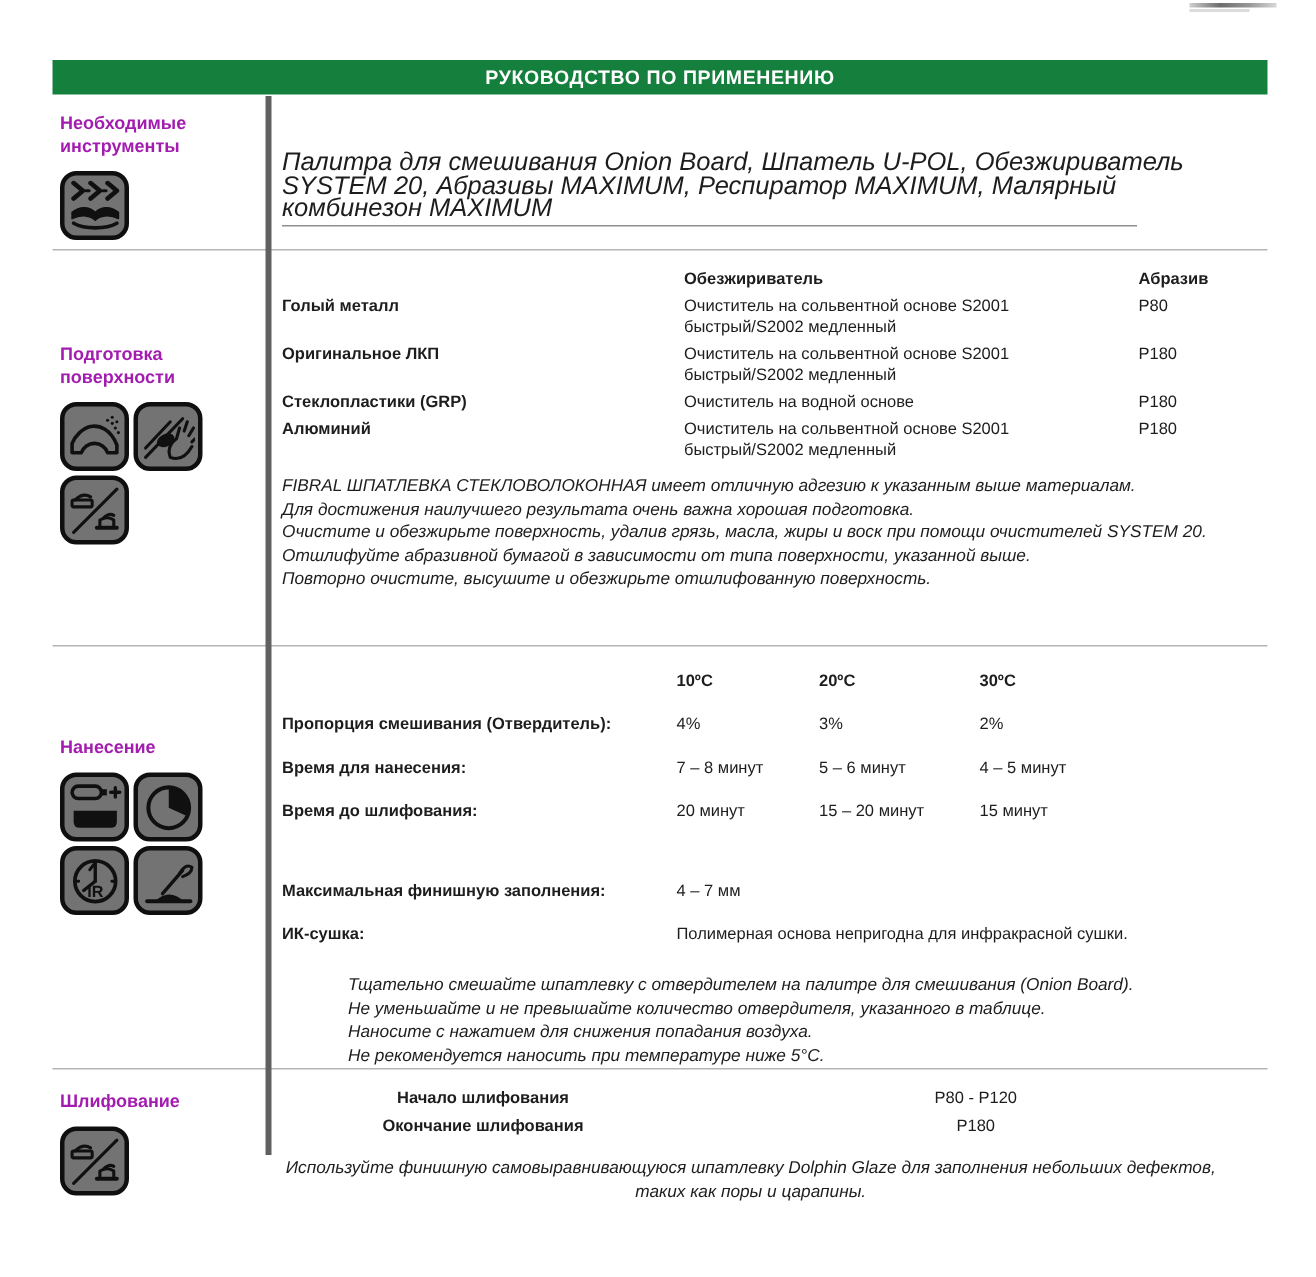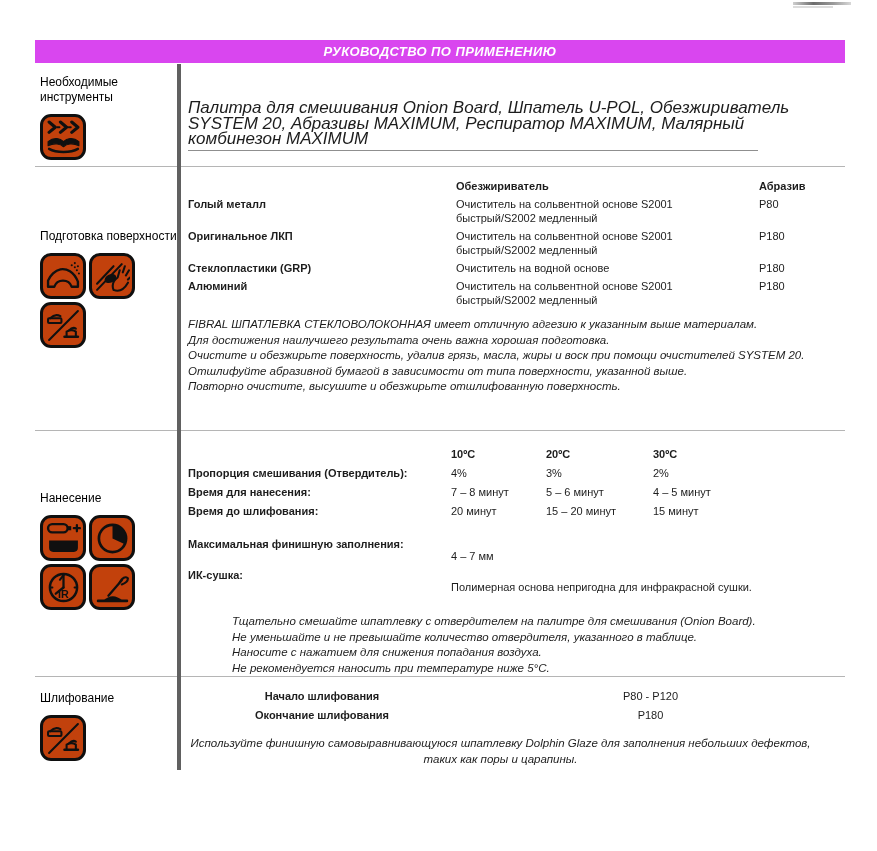--- a/index.html
+++ b/index.html
@@ -4,63 +4,63 @@
 <style>
   * { margin:0; padding:0; box-sizing:border-box; }
   html,body { width:877px; height:851px; background:#ffffff; overflow:hidden;
               font-family:"Liberation Sans", sans-serif; color:#1d1d1d; }
   .corner-fragment { position:absolute; top:2px; left:793px; width:58px; height:7px; }
   .corner-fragment .f1 { display:block; width:58px; height:3px;
       background:linear-gradient(90deg,#cfcfcf 0%,#6c6c6c 35%,#9a9a9a 70%,#d8d8d8 100%); }
   .corner-fragment .f2 { display:block; width:40px; height:2px; margin-top:1px; background:#dcdcdc; }
 
   .doc { position:relative; width:810px; margin:40px 0 0 35px; }
-  .title-bar { height:23px; background:#d946ef; color:#ffffff; display:flex;
+  .title-bar { height:23px; background:#15803d; color:#ffffff; display:flex;
                align-items:center; justify-content:center; font-size:13px; font-weight:bold;
-               letter-spacing:.4px;font-style:italic; }
+               letter-spacing:.4px; }
   .divider-v { position:absolute; left:142px; top:24px; width:4px; height:706px; background:#606060; }
 
   section { display:grid; grid-template-columns:142px 1fr; }
   .sec-tools   { min-height:103px; }
   .sec-prep    { min-height:263px; }
   .sec-apply   { min-height:241px; }
   .sec-sand    { min-height:175px; }
   .hrule { height:1px; background:#b5b5b5; }
 
   aside { padding-left:5px; }
-  aside h3 { font-size:12px; line-height:15px; font-weight:normal; color:#000000; }
+  aside h3 { font-size:12px; line-height:15px; font-weight:bold; color:#a21caf; }
   .sec-tools aside { padding-top:12px; }
   .sec-prep  aside { padding-top:62px; }
   .sec-apply aside { padding-top:60px; }
   .sec-sand  aside { padding-top:14px; }
 
   .icons { display:grid; grid-template-columns:repeat(2,46px); gap:3px; margin-top:9px; }
   .ico { width:46px; height:46px; border:3px solid #0f0f0f; border-radius:11px;
-         background:#c2410c; display:flex; align-items:center; justify-content:center; }
+         background:#737373; display:flex; align-items:center; justify-content:center; }
   .ico svg { width:35px; height:35px; }
 
   .content { padding-left:11px; padding-right:0; font-size:11px; }
   .sec-tools .content { padding-top:37px; }
   .sec-prep  .content { padding-top:12px; }
   .sec-apply .content { padding-top:16px; }
   .sec-sand  .content { padding-top:12px;text-align:center; }
   .note-line { font-style:italic; font-size:11.5px; line-height:15.5px; }
   .tools-text { font-style:italic; font-size:17px; line-height:15.5px; max-width:640px; }
   .rule-under { width:570px; height:1px; background:#8f8f8f; margin-top:3px; }
 
   .prep-table { display:grid; grid-template-columns:268px 303px 1fr; row-gap:4px; line-height:14px; }
   .prep-table .hdr { font-weight:bold; }
   .prep-table .mat { font-weight:bold; }
   .prep-table > div { padding-right:8px; }
 
-  .app-table { display:grid; grid-template-columns:263px 95px 107px 1fr; row-gap:5px; line-height:14px; }
+  .app-table { display:grid; grid-template-columns:263px 95px 107px 1fr; row-gap:15px; line-height:14px; }
   .app-table .hdr { font-weight:bold; }
   .app-table .lbl { font-weight:bold; }
   .spacer-row { grid-column:1 / 5; height:9px; }
-  .span-val { grid-column:2 / 5;margin-top:12px; }
+  .span-val { grid-column:2 / 5; }
 
   .sand-table { display:grid; grid-template-columns:268px 1fr; row-gap:5px; line-height:14px; }
   .sand-table .lbl { font-weight:bold; }
 
   .notes { margin-top:10px; }
   .sec-apply .notes { margin-top:20px;margin-left:44px; }
   .sec-sand  .notes { margin-top:14px; max-width:625px; }
 </style>
 </head>
 <body>

